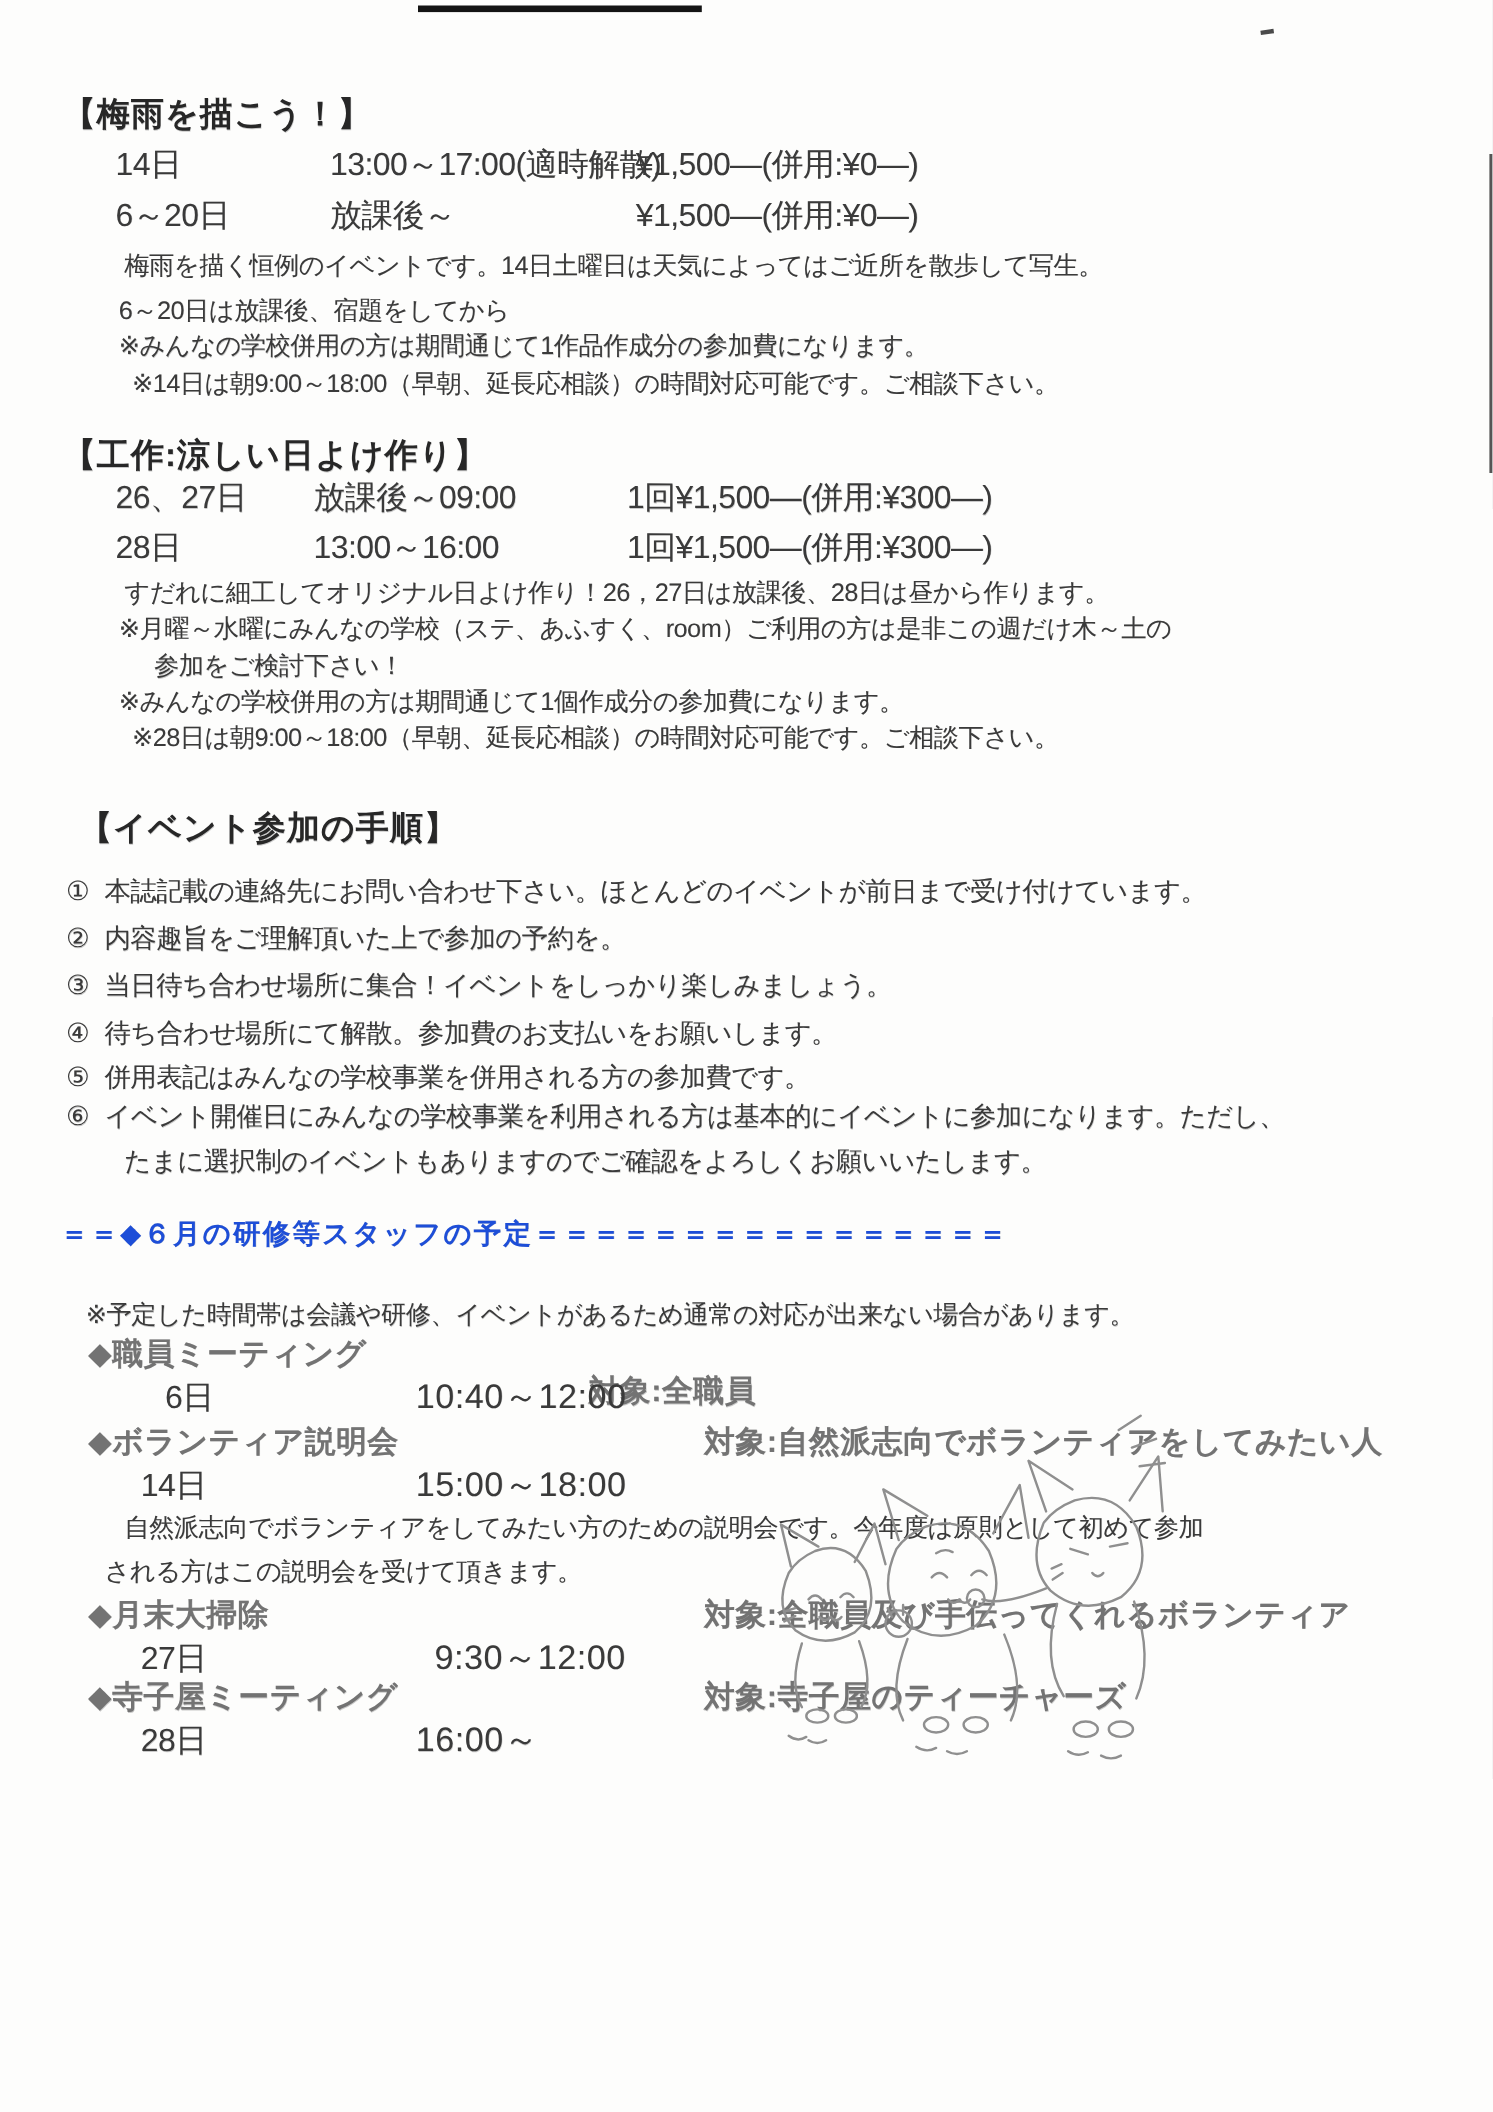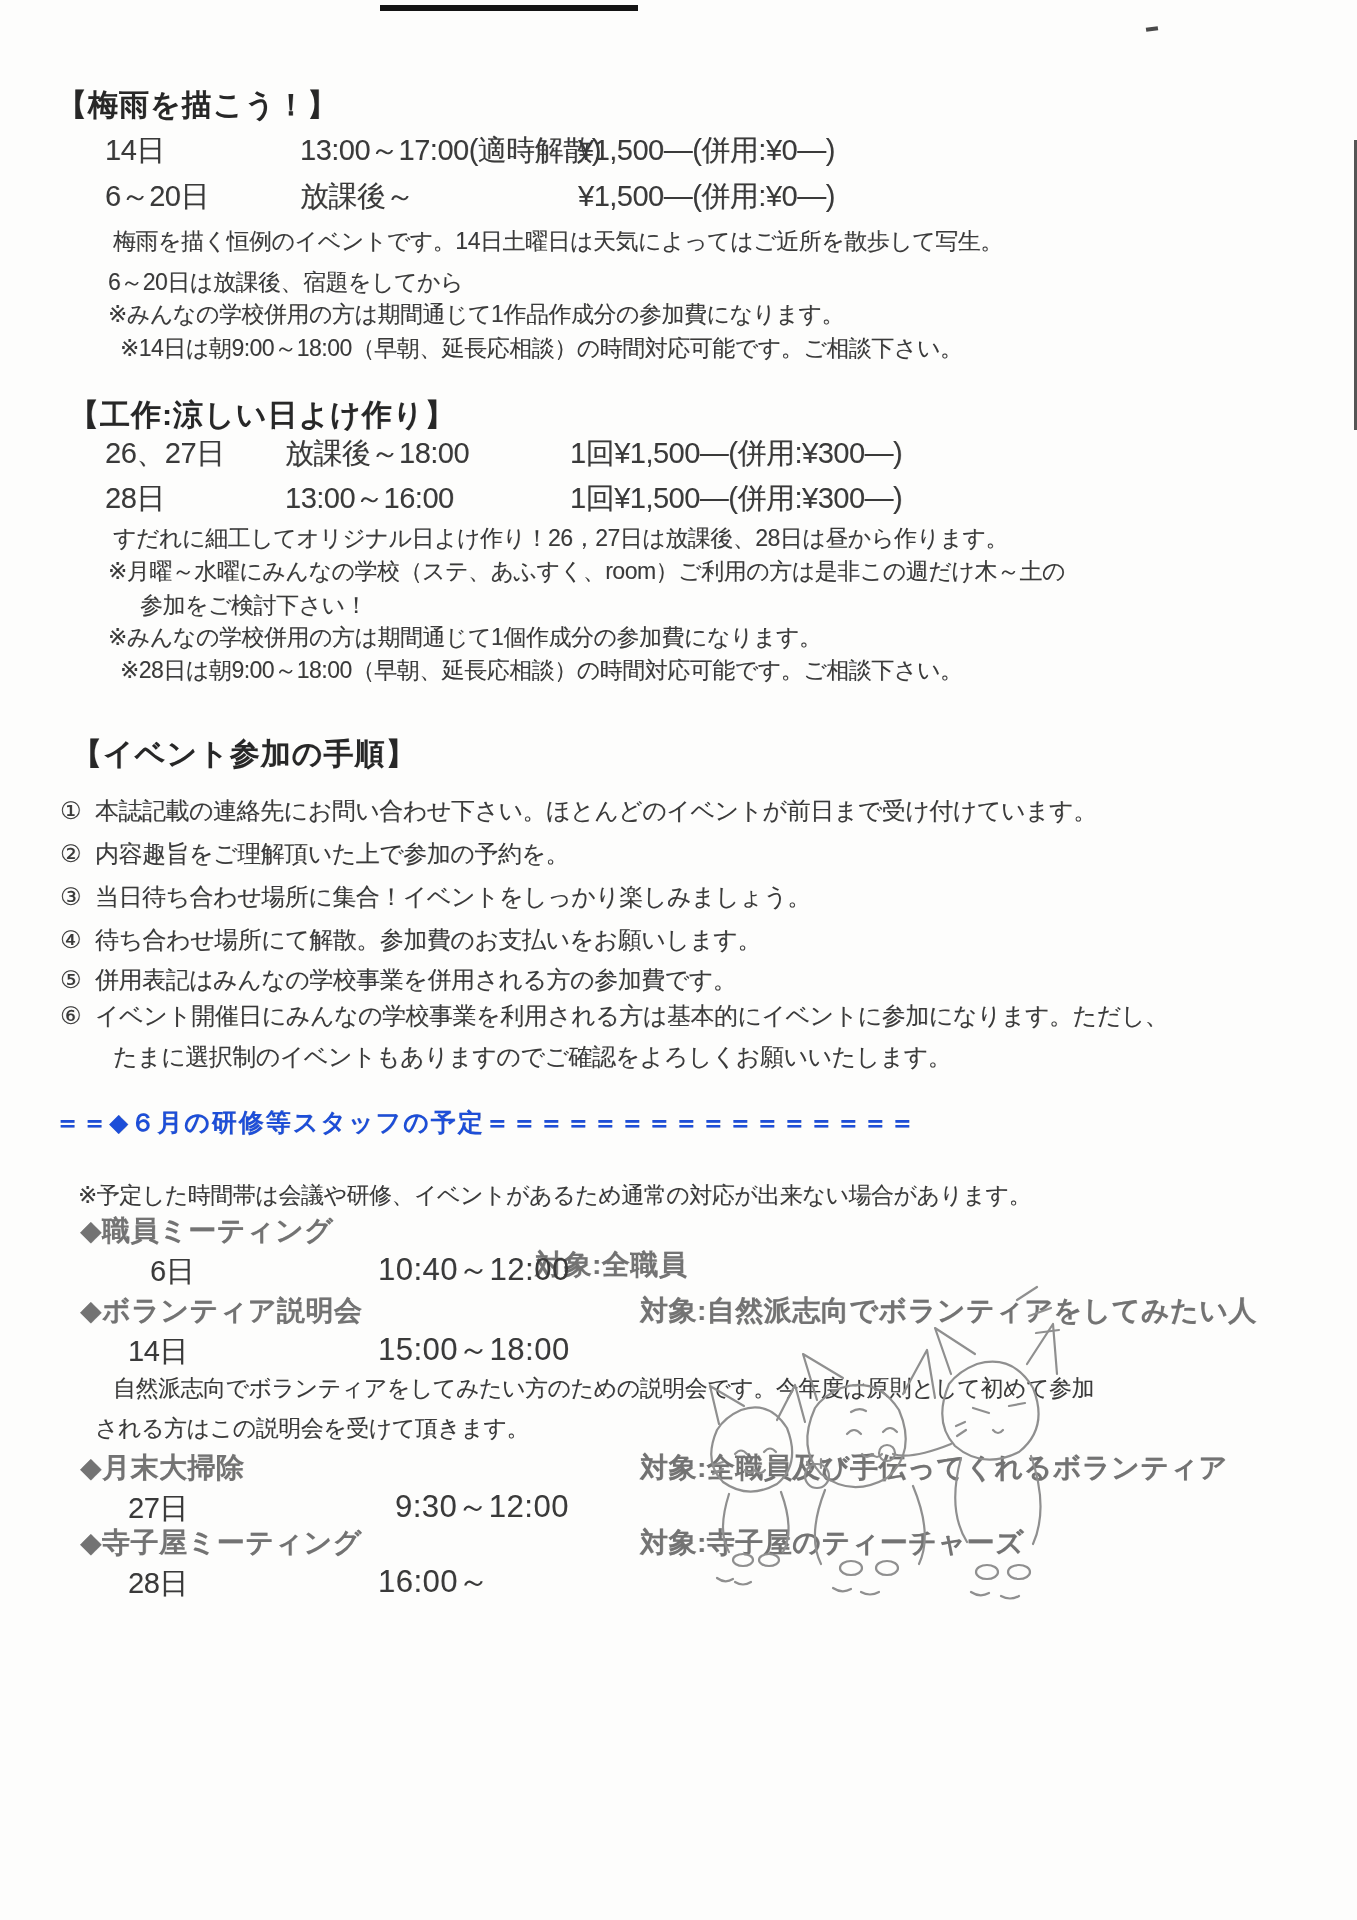--- a/index.html
+++ b/index.html
@@ -44,24 +44,24 @@
 
   <div class="t s29" style="left:105px;top:180px;">6～20日</div>
   <div class="t s29" style="left:300px;top:180px;">放課後～</div>
   <div class="t s29" style="left:578px;top:180px;">¥1,500—(併用:¥0—)</div>
 
   <div class="t s23" style="left:113px;top:228px;">梅雨を描く恒例のイベントです。14日土曜日は天気によってはご近所を散歩して写生。</div>
   <div class="t s23" style="left:108px;top:269px;">6～20日は放課後、宿題をしてから</div>
   <div class="t s23" style="left:108px;top:301px;">※みんなの学校併用の方は期間通じて1作品作成分の参加費になります。</div>
   <div class="t s23" style="left:120px;top:335px;">※14日は朝9:00～18:00（早朝、延長応相談）の時間対応可能です。ご相談下さい。</div>
 
-  <div class="t hd" style="left:57px;top:398px;margin-left:12px;">【工作:涼しい日よけ作り】</div>
+  <div class="t hd" style="left:57px;top:398px;">【工作:涼しい日よけ作り】</div>
 
   <div class="t s29" style="left:105px;top:437px;">26、27日</div>
-  <div class="t s29" style="left:285px;top:437px;">放課後～18:00</div>
+  <div class="t s29" style="left:285px;top:437px;">放課後～09:00</div>
   <div class="t s29" style="left:570px;top:437px;">1回¥1,500—(併用:¥300—)</div>
 
   <div class="t s29" style="left:105px;top:482px;">28日</div>
   <div class="t s29" style="left:285px;top:482px;">13:00～16:00</div>
   <div class="t s29" style="left:570px;top:482px;">1回¥1,500—(併用:¥300—)</div>
 
   <div class="t s23" style="left:113px;top:525px;">すだれに細工してオリジナル日よけ作り！26，27日は放課後、28日は昼から作ります。</div>
   <div class="t s23" style="left:108px;top:558px;">※月曜～水曜にみんなの学校（ステ、あふすく、room）ご利用の方は是非この週だけ木～土の</div>
   <div class="t s23" style="left:140px;top:592px;">参加をご検討下さい！</div>
   <div class="t s23" style="left:108px;top:624px;">※みんなの学校併用の方は期間通じて1個作成分の参加費になります。</div>

